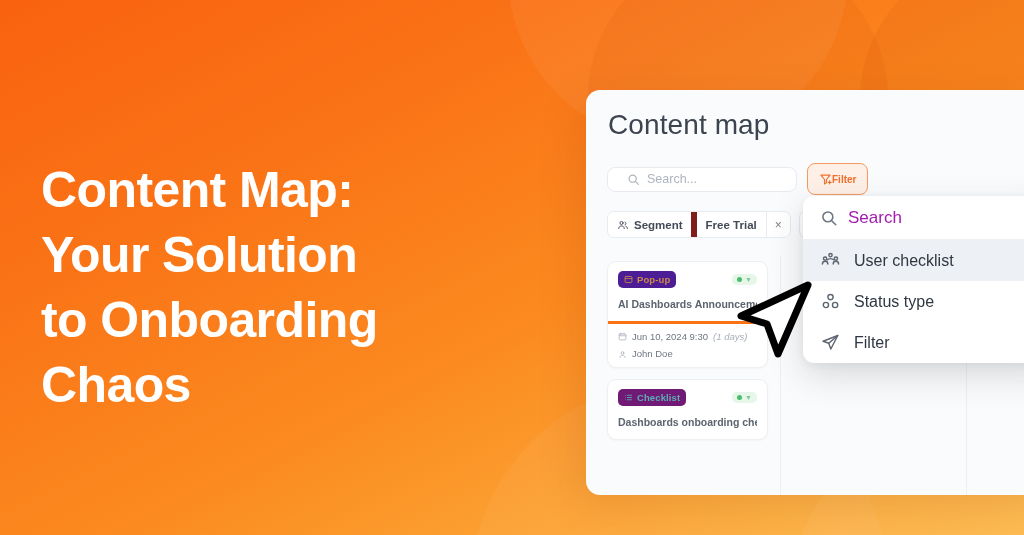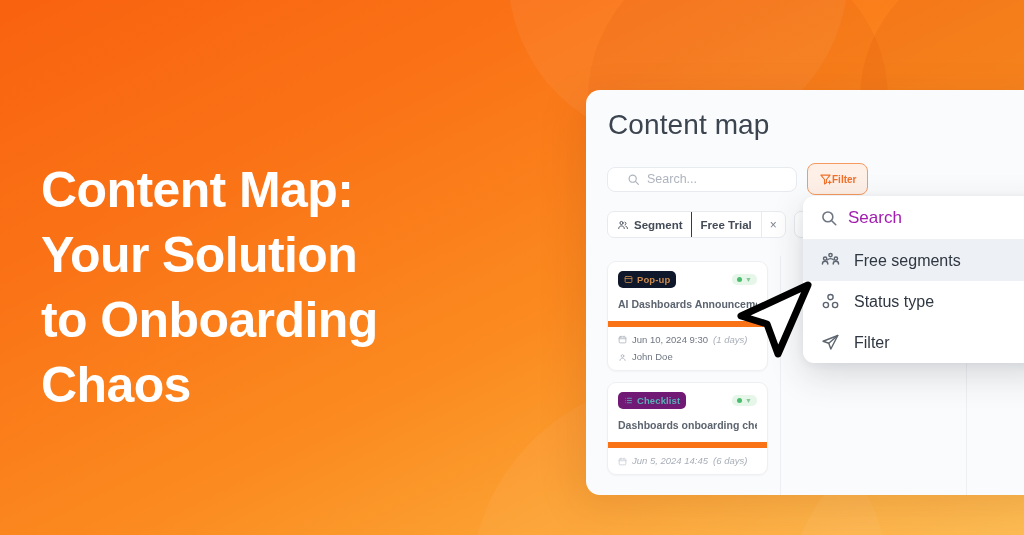--- a/index.html
+++ b/index.html
@@ -121,21 +121,21 @@
     font-size: 11.5px;
     color: #434B57;
     font-weight: bold;
     height: 100%;
   }
   .chip-val {
     padding: 0 9px;
     font-size: 11.5px;
     color: #434B57;
     font-weight: bold;
-    border-left: 1px solid #7f1d1d;
+    border-left: 6px solid #7f1d1d;
     height: 100%;
     display: flex; align-items: center;
   }
   .chip-x {
     padding: 0 8px;
     font-size: 12px;
     color: #7A828E;
     border-left: 1px solid #E7EAEF;
     height: 100%;
     display: flex; align-items: center;
@@ -177,21 +177,21 @@
     display: inline-flex;
     align-items: center;
     gap: 4px;
     height: 17px;
     padding: 0 6px;
     border-radius: 5px;
     font-size: 9.5px;
     font-weight: bold;
     letter-spacing: 0.1px;
   }
-  .badge-popup    { background: #0f172a; color: #C98A4C; text-align: right; }
+  .badge-popup    { background: #4c1d95; color: #C98A4C; text-align: right; }
   .badge-checklist{ background: #701a75; color: #5AAEB4; }
   .badge-survey   { background: #D6F4CB; color: #6AA95C; }
 
   .status-pill {
     display: inline-flex;
     align-items: center;
     gap: 3px;
     background: #E6F7EA;
     border-radius: 5px;
     padding: 2px 5px;
@@ -202,21 +202,21 @@
   .card-title {
     margin-top: 9px;
     font-size: 10.5px;
     color: #5C646F;
     font-weight: bold;
     line-height: 14px;
     white-space: nowrap;
     overflow: hidden;
   }
   .card-meta {
-    border-top: 6px solid #f97316;
+    border-top: 3px solid #f97316;
     padding: 7px 10px 8px 10px;
   }
   .meta-line {
     display: flex;
     align-items: center;
     gap: 5px;
     font-size: 9.5px;
     color: #6E7682;
     margin-bottom: 6px;
     white-space: nowrap;
@@ -407,34 +407,20 @@
                 </span>
                 <span>Checklist</span>
               </span>
               <span class="status-pill">
                 <span class="dot"></span>
                 <span class="caret">▼</span>
               </span>
             </div>
             <div class="card-title">Dashboards onboarding checklist</div>
           </div>
-          <div class="card-meta">
-            <div class="meta-line">
-              <span>
-                <svg width="9" height="9" viewBox="0 0 24 24" fill="none" stroke="#C4C9D1" stroke-width="2" stroke-linecap="round">
-                  <rect x="3" y="5" width="18" height="16" rx="2.5"></rect>
-                    <line x1="3" y1="10" x2="21" y2="10"></line>
-                    <line x1="8" y1="3" x2="8" y2="6.5"></line>
-                    <line x1="16" y1="3" x2="16" y2="6.5"></line>
-                </svg>
-              </span>
-              <span class="meta-dim">Jun 5, 2024 14:45</span>
-              <span class="meta-dim">(6 days)</span>
-            </div>
-          </div>
         </div>
 
       </div>
 
       <div class="column"></div>
 
       <div class="column">
         <div class="card">
           <div class="card-top">
             <div class="card-head">
@@ -484,21 +470,21 @@
       <span class="dd-icon">
         <svg width="19" height="19" viewBox="0 0 24 24" fill="none" stroke="#5D6570" stroke-width="1.8" stroke-linecap="round" stroke-linejoin="round">
           <circle cx="12" cy="5.2" r="2.1"></circle>
           <circle cx="5.2" cy="9.6" r="2.1"></circle>
           <circle cx="18.8" cy="9.6" r="2.1"></circle>
           <path d="M8.2 11.2c.9-1 2.2-1.6 3.8-1.6s2.9.6 3.8 1.6"></path>
           <path d="M1.8 16.4c0-2.1 1.5-3.5 3.4-3.5s3.4 1.4 3.4 3.5"></path>
           <path d="M15.4 16.4c0-2.1 1.5-3.5 3.4-3.5s3.4 1.4 3.4 3.5"></path>
         </svg>
       </span>
-      <span>Free segments</span>
+      <span>User checklist</span>
     </div>
 
     <div class="dd-item">
       <span class="dd-icon">
         <svg width="19" height="19" viewBox="0 0 24 24" fill="none" stroke="#5D6570" stroke-width="1.8">
           <circle cx="12" cy="6.4" r="3.3"></circle>
           <circle cx="6.2" cy="16.4" r="3.3"></circle>
           <circle cx="17.8" cy="16.4" r="3.3"></circle>
         </svg>
       </span>

